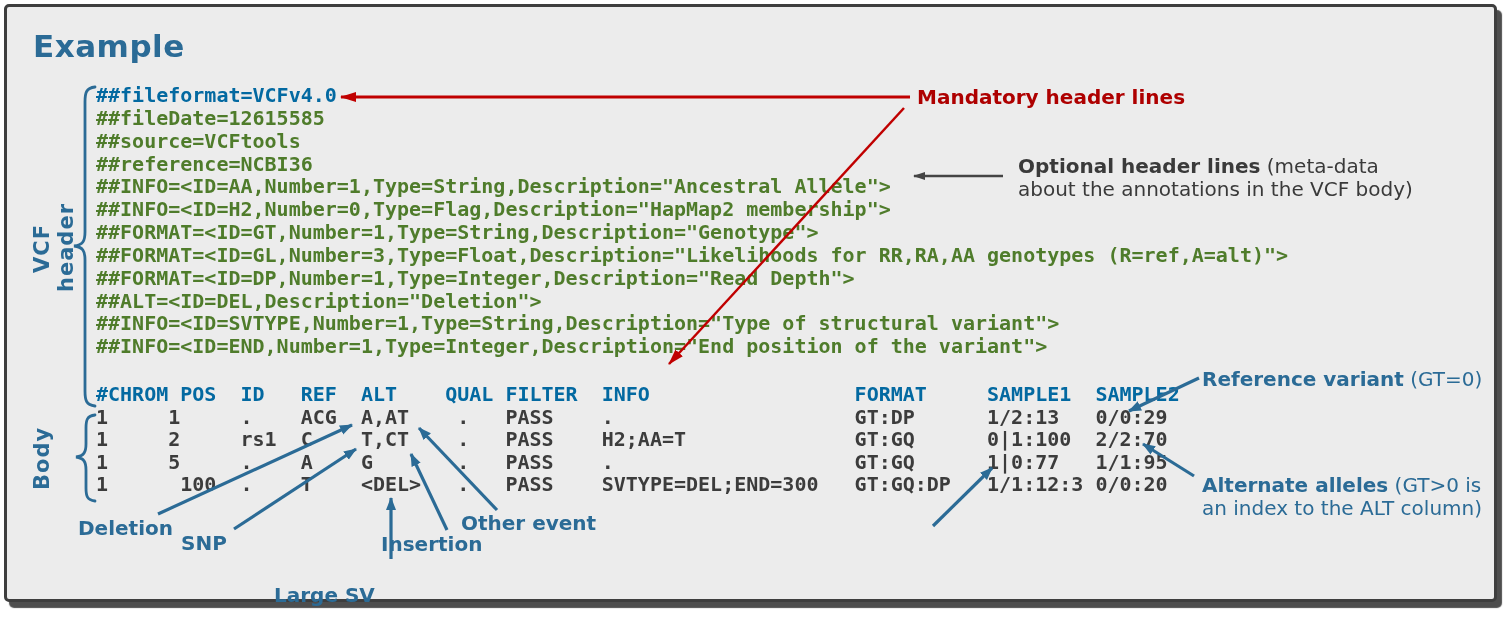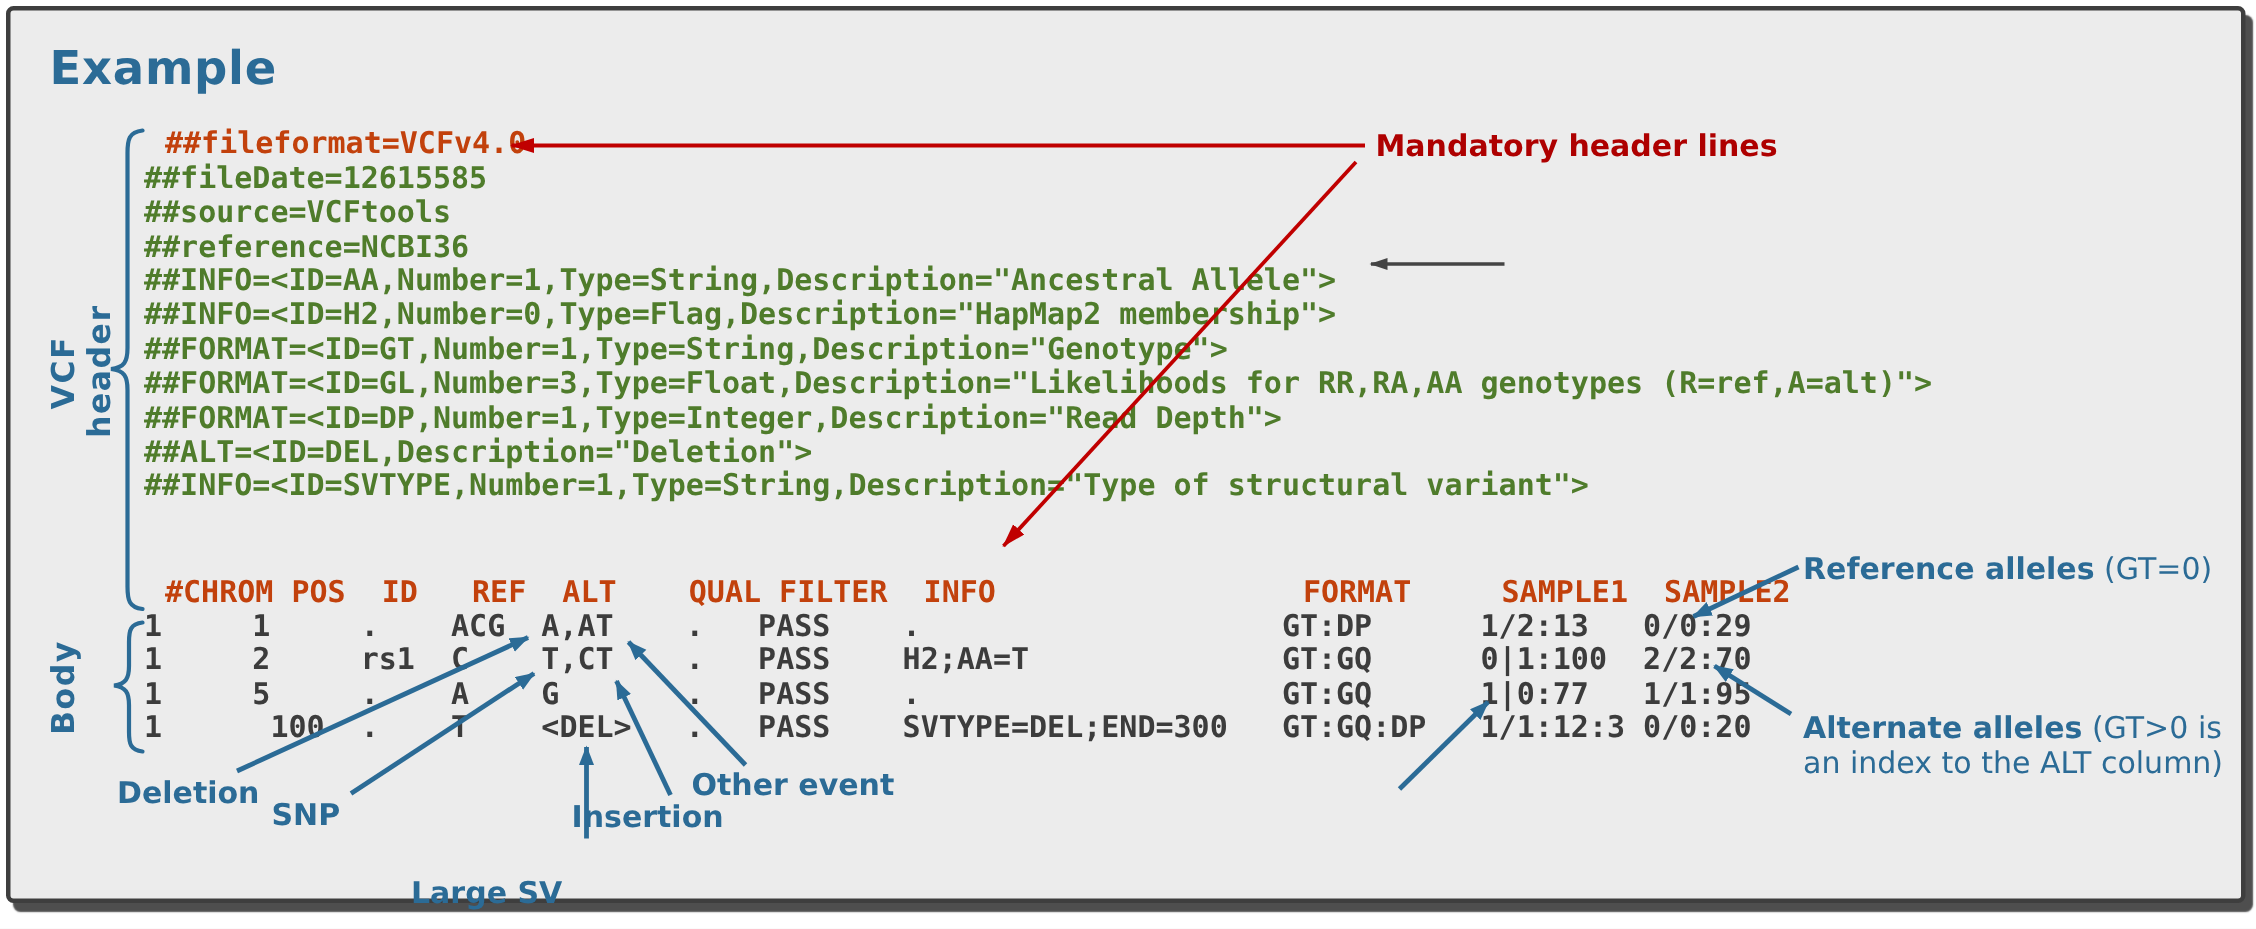--- a/index.html
+++ b/index.html
@@ -8,21 +8,21 @@
   #figure-box{position:absolute;left:4px;top:4px;width:1487px;height:592px;
           background:#ececec;border:3px solid #3e3e3e;border-radius:5px;
           box-shadow:5px 6px 1px #4e4e4e;}
   #page-title{position:absolute;left:33px;top:28px;font-size:31px;font-weight:bold;
           color:#2b6b96;letter-spacing:0.5px;}
   pre.mono{position:absolute;margin:0;white-space:pre;
           font-family:"DejaVu Sans Mono",monospace;font-weight:bold;font-size:20px;}
   #vcf-header-block{left:96px;top:84px;line-height:22.85px;}
   #vcf-body-block{left:96px;top:383px;line-height:22.5px;}
   .ln{display:inline;}
-  .red{color:#c2410c;margin-left:14px;}
+  .red{color:#0369a1;}
   .green{color:#4f7c2b;}
   .dark{color:#3c3c3c;}
   .vlabel{position:absolute;writing-mode:vertical-rl;transform:rotate(180deg);
           text-align:center;font-weight:bold;color:#2b6b96;font-size:21px;letter-spacing:1px;}
   #vcf-header-label{left:30px;top:178px;height:140px;}
   #body-label{left:30px;top:424px;height:68px;}
   .ann{position:absolute;font-size:20px;line-height:22.5px;}
   .ann b{font-weight:bold;}
   .ann span{font-weight:normal;}
   #mandatory-label{left:917px;top:86px;font-weight:bold;color:#ae0000;}
@@ -51,39 +51,44 @@
 </span><span class="ln green">##fileDate=12615585
 </span><span class="ln green">##source=VCFtools
 </span><span class="ln green">##reference=NCBI36
 </span><span class="ln green">##INFO=&lt;ID=AA,Number=1,Type=String,Description="Ancestral Allele"&gt;
 </span><span class="ln green">##INFO=&lt;ID=H2,Number=0,Type=Flag,Description="HapMap2 membership"&gt;
 </span><span class="ln green">##FORMAT=&lt;ID=GT,Number=1,Type=String,Description="Genotype"&gt;
 </span><span class="ln green">##FORMAT=&lt;ID=GL,Number=3,Type=Float,Description="Likelihoods for RR,RA,AA genotypes (R=ref,A=alt)"&gt;
 </span><span class="ln green">##FORMAT=&lt;ID=DP,Number=1,Type=Integer,Description="Read Depth"&gt;
 </span><span class="ln green">##ALT=&lt;ID=DEL,Description="Deletion"&gt;
 </span><span class="ln green">##INFO=&lt;ID=SVTYPE,Number=1,Type=String,Description="Type of structural variant"&gt;
+</span><span class="ln green">##INFO=&lt;ID=END,Number=1,Type=Integer,Description="End position of the variant"&gt;
 </span></pre>
 
   <pre class="mono" id="vcf-body-block"><span class="ln red">#CHROM POS  ID   REF  ALT    QUAL FILTER  INFO                 FORMAT     SAMPLE1  SAMPLE2
 </span><span class="ln dark">1     1     .    ACG  A,AT    .   PASS    .                    GT:DP      1/2:13   0/0:29
 </span><span class="ln dark">1     2     rs1  C    T,CT    .   PASS    H2;AA=T              GT:GQ      0|1:100  2/2:70
 </span><span class="ln dark">1     5     .    A    G       .   PASS    .                    GT:GQ      1|0:77   1/1:95
 </span><span class="ln dark">1      100  .    T    &lt;DEL&gt;   .   PASS    SVTYPE=DEL;END=300   GT:GQ:DP   1/1:12:3 0/0:20
 </span></pre>
 
   <div class="vlabel" id="vcf-header-label">VCF header</div>
   <div class="vlabel" id="body-label">Body</div>
 
   <div class="ann" id="mandatory-label">
     <b>Mandatory header lines</b>
   </div>
 
+  <div class="ann" id="optional-label">
+    <div><b>Optional header lines</b><span> (meta-data</span></div>
+    <div>about the annotations in the VCF body)</div>
+  </div>
 
   <div class="ann blue-ann" id="reference-label">
-    <b>Reference alleles</b><span> (GT=0)</span>
+    <b>Reference variant</b><span> (GT=0)</span>
   </div>
 
   <div class="ann blue-ann" id="alternate-label">
     <div><b>Alternate alleles</b><span> (GT&gt;0 is</span></div>
     <div>an index to the ALT column)</div>
   </div>
 
 
   <div class="tag" id="deletion-label">Deletion</div>
   <div class="tag" id="snp-label">SNP</div>

